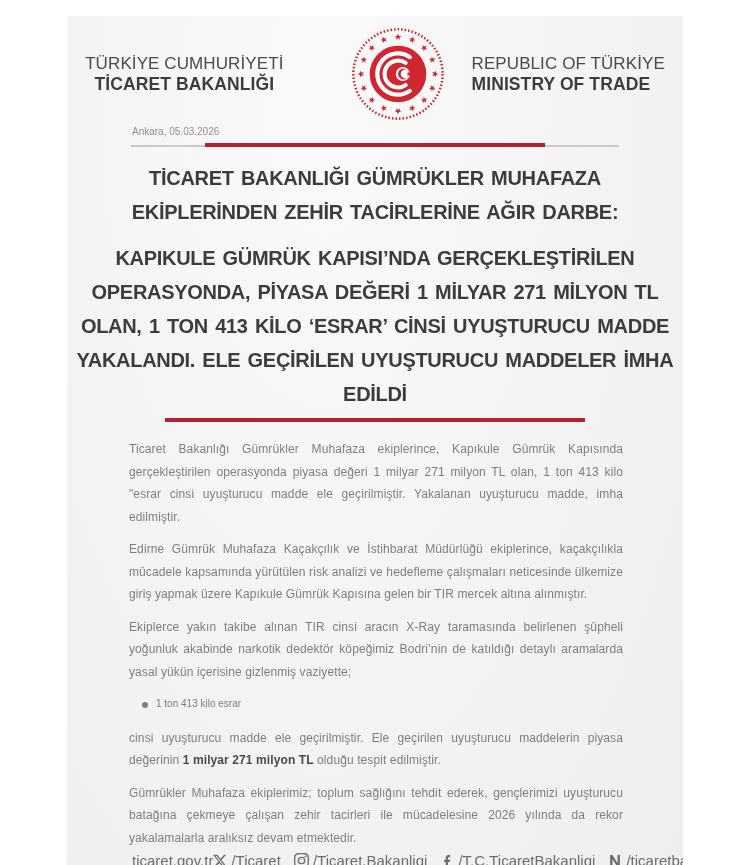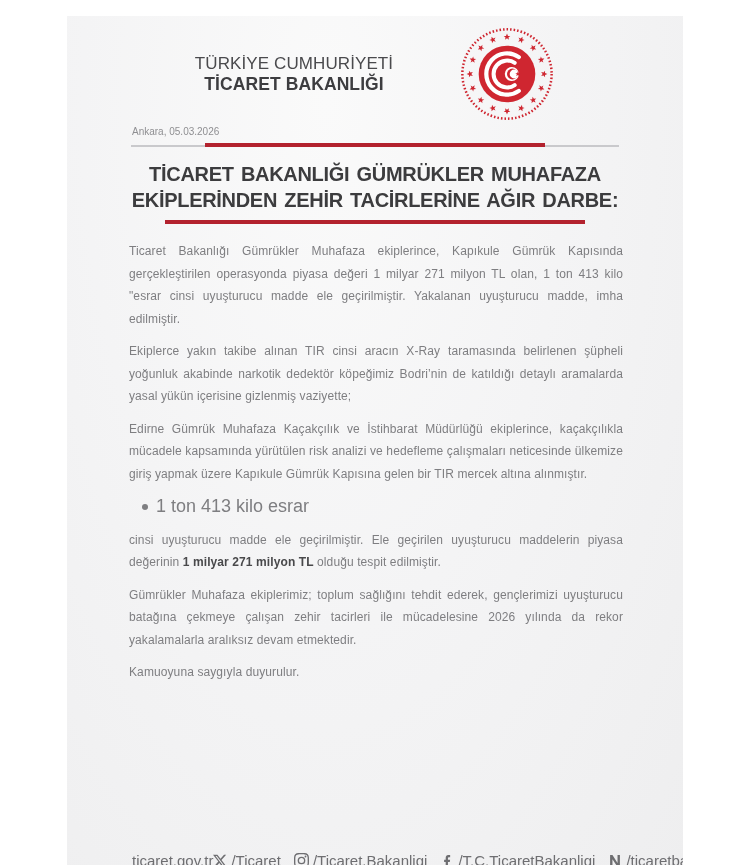--- a/index.html
+++ b/index.html
@@ -25,36 +25,36 @@
   .org-line2{font-weight:bold;color:#3d3d40;font-size:17.5px;}
   .emblem{width:96px;height:96px;flex:0 0 auto;}
   
   .dateline{margin:4px 0 6px 65px;font-size:10px;color:#8f8f92;}
   .rule{position:relative;margin:0 64px;height:5px;}
   .rule-gray{position:absolute;left:0;right:0;top:1.5px;height:2px;background:#c9c9cc;}
   .rule-red{position:absolute;left:50%;transform:translateX(-50%);top:0;width:340px;height:3.5px;background:#b3222e;}
   
   .headline-intro,.headline-main{
     font-weight:bold;color:#3c3c3e;text-align:center;
-    font-size:20px;line-height:26px;letter-spacing:-0.3px;word-spacing:2px;
+    font-size:20px;line-height:34px;letter-spacing:-0.3px;word-spacing:2px;
   }
   .headline-intro{max-width:600px;margin:13px auto 0;}
   .headline-main{max-width:652px;margin:12px auto 0;}
   .headline-underline{width:420px;height:4px;background:#b3222e;margin:7px auto 0;}
   
   .article{padding:16px 60px 0 62px;}
   .article p{
     margin:0 0 10px;
     font-size:12px;line-height:22.5px;color:#7e7e81;
     text-align:justify;letter-spacing:.1px;
   }
   .article p.no-just{text-align:left;}
   .seizure-list{margin:1px 0 11px;padding-left:27px;list-style:none;}
   .seizure-list li{
-    font-size:18px;line-height:22.5px;color:#7e7e81;position:relative;
+    font-size:10px;line-height:22.5px;color:#7e7e81;position:relative;
   }
   .seizure-list li::before{
     content:"";position:absolute;left:-14px;top:8.5px;width:6px;height:6px;border-radius:50%;background:#7e7e81;
   }
   .bold-amount{font-weight:bold;color:#49494b;}
   
   .page-footer{
     position:absolute;left:65px;right:48px;bottom:12px;
     display:flex;justify-content:space-between;align-items:center;
     font-size:15px;color:#6e6e71;
@@ -101,36 +101,41 @@
         <circle r="29.5" fill="#cf2630"></circle>
         <path d="M 12.3,-17.6 A 21.5,21.5 0 1,0 12.3,17.6" fill="none" stroke="#ffffff" stroke-width="4.4" stroke-linecap="round"></path>
         <path d="M 8,-11.5 A 14,14 0 1,0 8,11.5" fill="none" stroke="#ffffff" stroke-width="4.2" stroke-linecap="round"></path>
         <circle cx="5" cy="0" r="7.3" fill="#ffffff"></circle>
         <circle cx="5.6" cy="0" r="5.6" fill="#cf2630"></circle>
         <circle cx="7.4" cy="0" r="4.6" fill="#ffffff"></circle>
         <use href="#star5" fill="#cf2630" transform="translate(11.4,0) scale(0.8)"></use>
       </svg>
     </div>
 
+    <div class="org-block org-en">
+      <div class="org-line1">REPUBLIC OF TÜRKİYE</div>
+      <div class="org-line2">MINISTRY OF TRADE</div>
+    </div>
   </header>
 
   <div class="dateline">Ankara, 05.03.2026</div>
 
   <div class="rule">
     <span class="rule-gray"></span>
     <span class="rule-red"></span>
   </div>
 
   <h1 class="headline-intro">TİCARET BAKANLIĞI GÜMRÜKLER MUHAFAZA EKİPLERİNDEN ZEHİR TACİRLERİNE AĞIR DARBE:</h1>
+  <h2 class="headline-main">KAPIKULE GÜMRÜK KAPISI’NDA GERÇEKLEŞTİRİLEN OPERASYONDA, PİYASA DEĞERİ 1 MİLYAR 271 MİLYON TL OLAN, 1 TON 413 KİLO ‘ESRAR’ CİNSİ UYUŞTURUCU MADDE YAKALANDI. ELE GEÇİRİLEN UYUŞTURUCU MADDELER İMHA EDİLDİ</h2>
   <div class="headline-underline"></div>
 
   <div class="article">
     <p>Ticaret Bakanlığı Gümrükler Muhafaza ekiplerince, Kapıkule Gümrük Kapısında gerçekleştirilen operasyonda piyasa değeri 1 milyar 271 milyon TL olan, 1 ton 413 kilo "esrar cinsi uyuşturucu madde ele geçirilmiştir. Yakalanan uyuşturucu madde, imha edilmiştir.</p>
+    <p>Edirne Gümrük Muhafaza Kaçakçılık ve İstihbarat Müdürlüğü ekiplerince, kaçakçılıkla mücadele kapsamında yürütülen risk analizi ve hedefleme çalışmaları neticesinde ülkemize giriş yapmak üzere Kapıkule Gümrük Kapısına gelen bir TIR mercek altına alınmıştır.</p>
     <p>Ekiplerce yakın takibe alınan TIR cinsi aracın X-Ray taramasında belirlenen şüpheli yoğunluk akabinde narkotik dedektör köpeğimiz Bodri’nin de katıldığı detaylı aramalarda yasal yükün içerisine gizlenmiş vaziyette;</p>
-    <p>Edirne Gümrük Muhafaza Kaçakçılık ve İstihbarat Müdürlüğü ekiplerince, kaçakçılıkla mücadele kapsamında yürütülen risk analizi ve hedefleme çalışmaları neticesinde ülkemize giriş yapmak üzere Kapıkule Gümrük Kapısına gelen bir TIR mercek altına alınmıştır.</p>
     <ul class="seizure-list">
       <li>1 ton 413 kilo esrar</li>
     </ul>
     <p><span>cinsi uyuşturucu madde ele geçirilmiştir. Ele geçirilen uyuşturucu maddelerin piyasa değerinin</span>
       <span class="bold-amount">1 milyar 271 milyon TL</span>
       <span>olduğu tespit edilmiştir.</span></p>
     <p>Gümrükler Muhafaza ekiplerimiz; toplum sağlığını tehdit ederek, gençlerimizi uyuşturucu batağına çekmeye çalışan zehir tacirleri ile mücadelesine 2026 yılında da rekor yakalamalarla aralıksız devam etmektedir.</p>
     <p class="no-just">Kamuoyuna saygıyla duyurulur.</p>
   </div>
 

